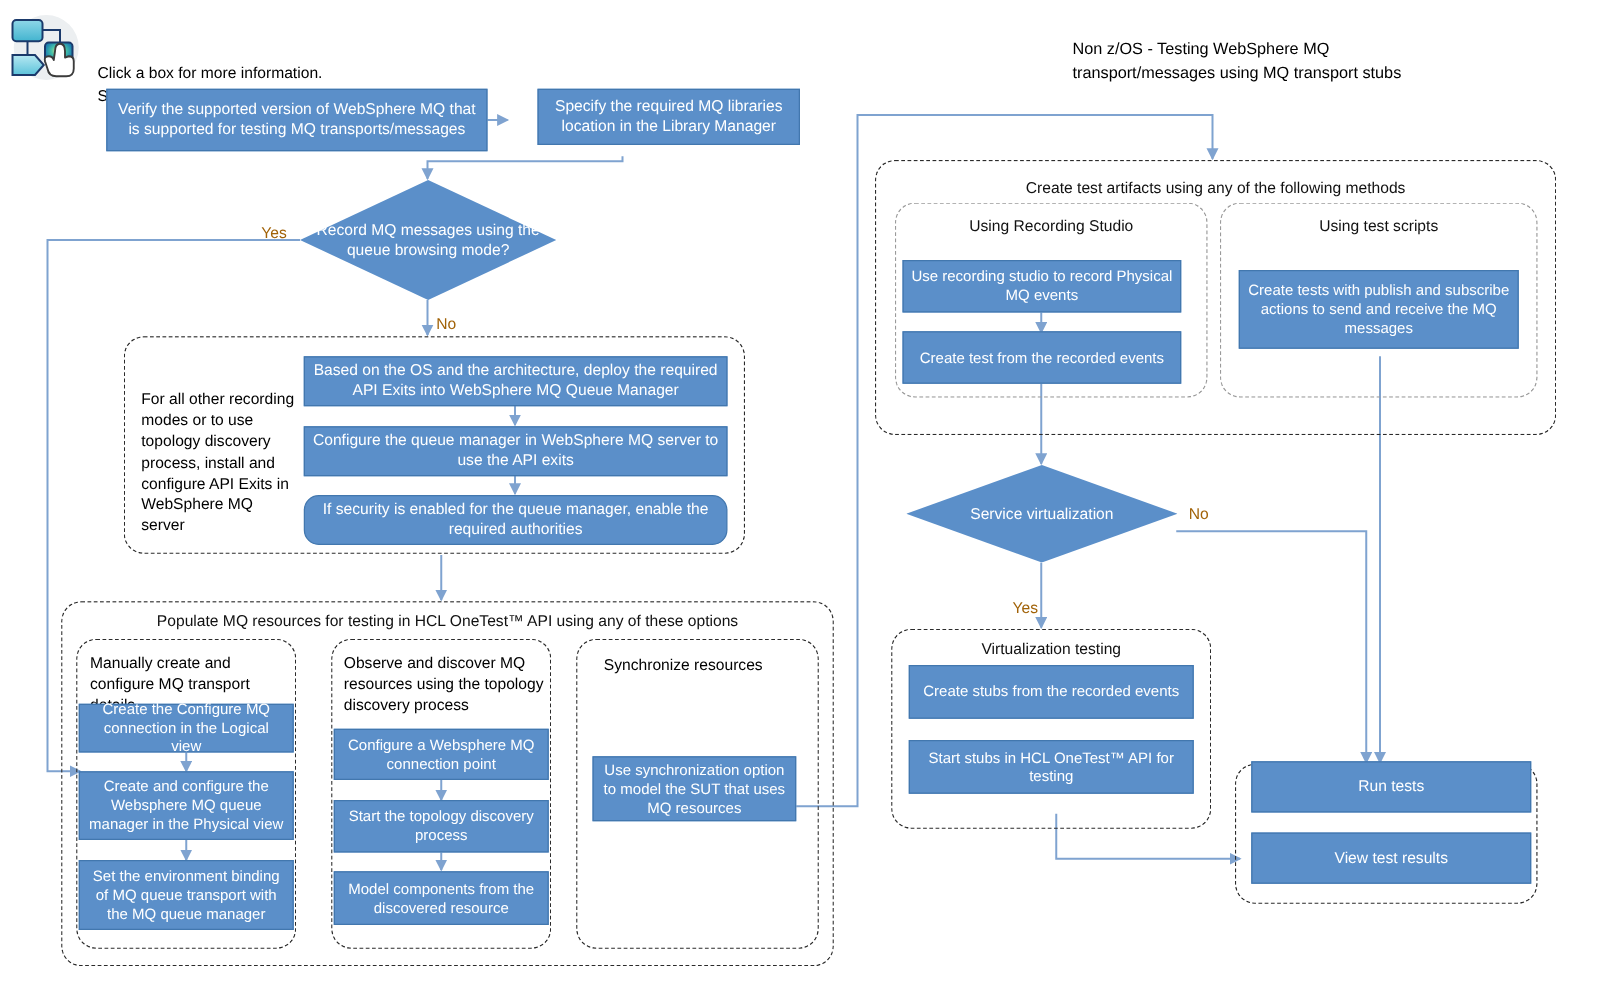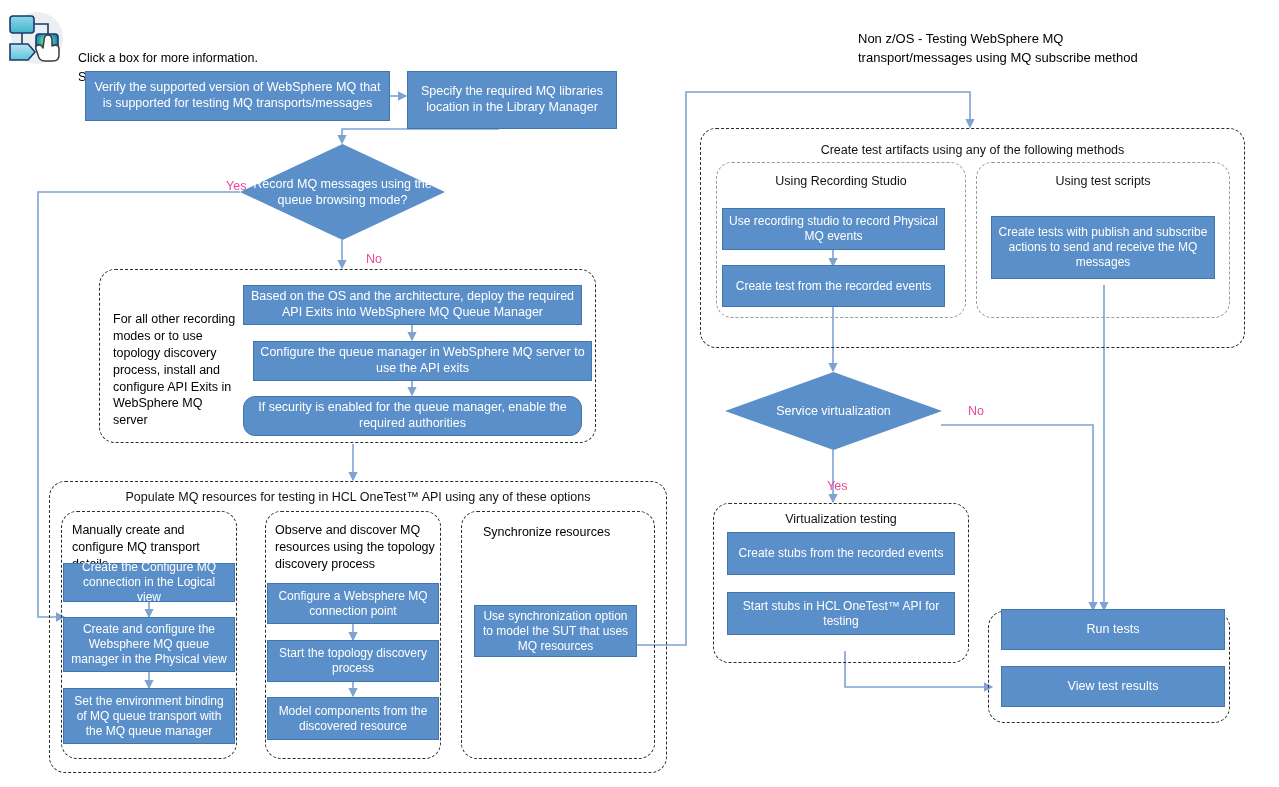--- a/index.html
+++ b/index.html
@@ -80,22 +80,21 @@
     color:#000;
     line-height:1.35;
     white-space:pre-line;
   }
   .title{
     font-size:13px;
     line-height:1.45;
   }
   .branch{
     font-size:12.5px;
-    color:#ec4899;
-    margin-left:17px;
+    color:#a16207;
   }
 
   
   svg.wires{
     position:absolute;
     left:0;top:0;
     width:1279px;height:787px;
     pointer-events:none;
   }
 
@@ -186,38 +185,38 @@
       <rect x="32" y="26" width="22" height="17" rx="3" fill="url(#g3)" stroke="#1b3a6b" stroke-width="1.6"></rect>
       <path d="M18 25 v11" stroke="#1b3a6b" stroke-width="1.6" fill="none"></path>
       <path d="M30 16 h14 v10" stroke="#1b3a6b" stroke-width="1.6" fill="none"></path>
       <path d="M40 33 q0-6 4-6 q4 0 4 6 v5 l3-1 q4 0 4 4 v6 q0 6-6 6 h-8 q-6 0-7-6 l-2-6 q-1-4 3-4 q3 0 4 3 z" fill="#ffffff" stroke="#3b3b3b" stroke-width="1.5" stroke-linejoin="round"></path>
     </svg>
   </div>
   <div class="legend-text">Click a box for more information.
 Shift-click to open a new browser.</div>
 
   <div class="ftext title" style="left:858px;top:30px;width:400px;">Non z/OS - Testing WebSphere MQ
-transport/messages using MQ subscribe method</div>
+transport/messages using MQ transport stubs</div>
 
   <div class="abs pbox" style="left:85px;top:71px;width:305px;height:50px;">Verify the supported version of WebSphere MQ that is supported for testing MQ transports/messages</div>
 
-  <div class="abs pbox" style="left:407px;top:71px;width:210px;height:58px;">Specify the required  MQ libraries location in the Library Manager</div>
+  <div class="abs pbox" style="left:430px;top:71px;width:210px;height:45px;">Specify the required  MQ libraries location in the Library Manager</div>
 
   <div class="diamond" style="left:240px;top:144px;width:205px;height:96px;">
     <div class="shape"></div>
     <div class="dlabel">Record MQ messages using the queue browsing mode?</div>
   </div>
   <div class="ftext branch" style="left:209px;top:178px;">Yes</div>
   <div class="ftext branch" style="left:349px;top:251px;">No</div>
 
   <div class="abs dash" style="left:99px;top:269px;width:497px;height:174px;"></div>
   <div class="ftext" style="left:113px;top:311px;width:125px;">For all other recording modes or to use topology discovery process, install and configure API Exits in WebSphere MQ server</div>
 
   <div class="abs pbox" style="left:243px;top:285px;width:339px;height:40px;">Based on the OS and the architecture, deploy the required API Exits into WebSphere MQ Queue Manager</div>
-  <div class="abs pbox" style="left:243px;top:341px;width:339px;height:40px;margin-left:10px;">Configure the queue manager in WebSphere MQ server to use the API exits</div>
+  <div class="abs pbox" style="left:243px;top:341px;width:339px;height:40px;">Configure the queue manager in WebSphere MQ server to use the API exits</div>
   <div class="abs pbox" style="left:243px;top:396px;width:339px;height:40px;border-radius:12px;">If security is enabled for the queue manager, enable the required authorities</div>
 
   <div class="abs dash" style="left:49px;top:481px;width:618px;height:292px;"></div>
   <div class="dash-title" style="left:59px;top:489px;width:598px;">Populate MQ resources for testing in HCL OneTest™ API using any of these options</div>
 
   <div class="abs dash" style="left:61px;top:511px;width:176px;height:248px;"></div>
   <div class="ftext" style="left:72px;top:522px;width:160px;">Manually create and configure MQ transport details</div>
   <div class="abs pbox sm" style="left:63px;top:563px;width:172px;height:39px;">Create the Configure MQ connection in the Logical view</div>
   <div class="abs pbox sm" style="left:63px;top:617px;width:172px;height:55px;">Create and configure the Websphere MQ queue manager in the Physical view</div>
   <div class="abs pbox sm" style="left:63px;top:688px;width:172px;height:56px;">Set the environment binding of MQ queue transport with the MQ queue manager</div>

